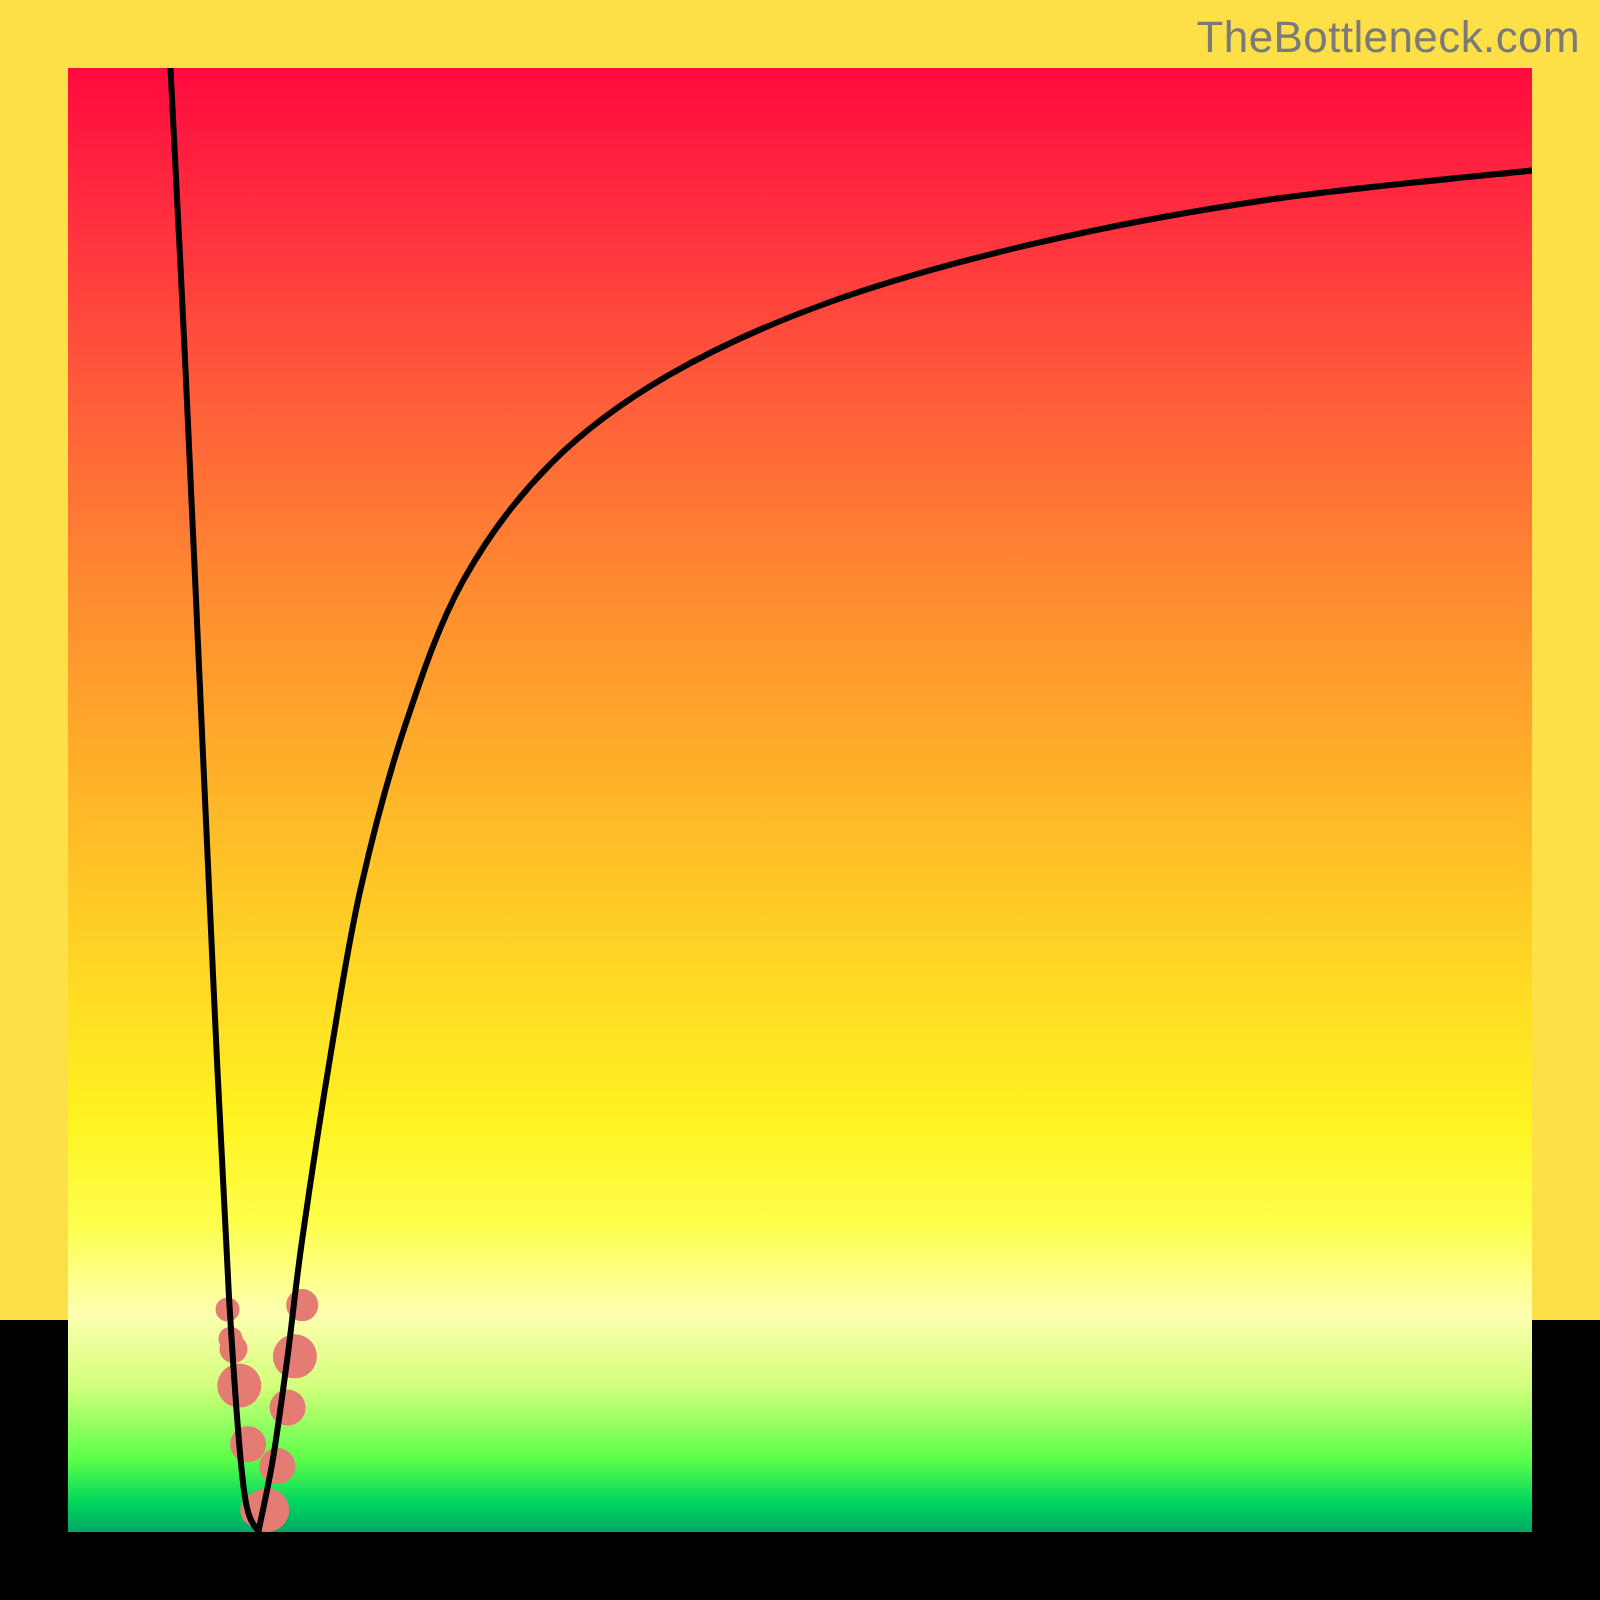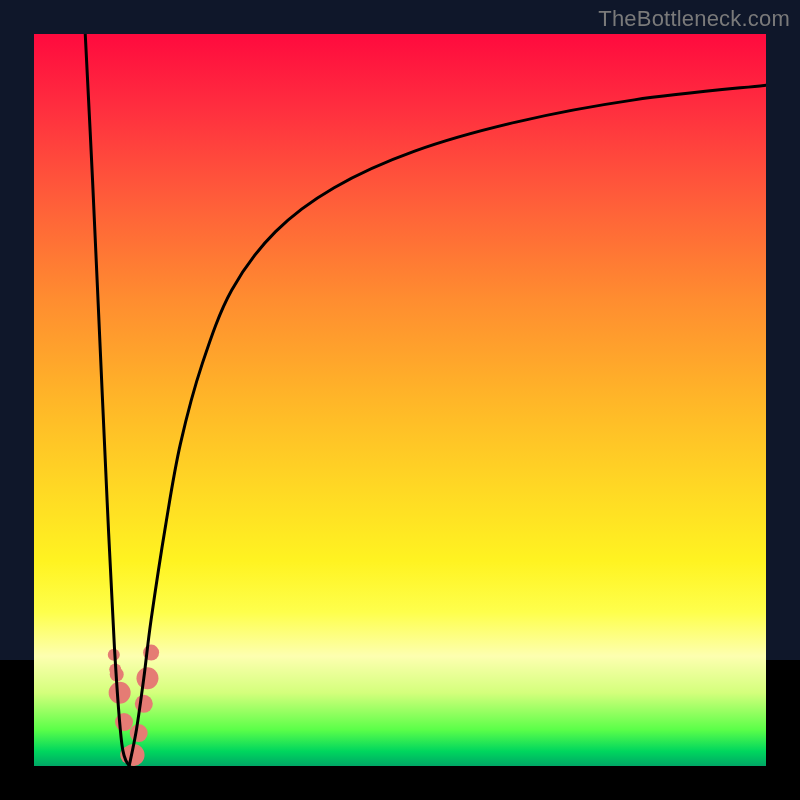--- a/index.html
+++ b/index.html
@@ -9,21 +9,21 @@
     height: 800px;
     background: #000000;
     overflow: hidden;
   }
   .frame {
     position: absolute;
     top: 0;
     left: 0;
     width: 800px;
     height: 660px;
-    background: #0f172a;
+    background: #fde047;
   }
   .plot-area {
     position: absolute;
     top: 34px;
     left: 34px;
     width: 732px;
     height: 732px;
     background: linear-gradient(
       to bottom,
       #ff0a3e 0%,

